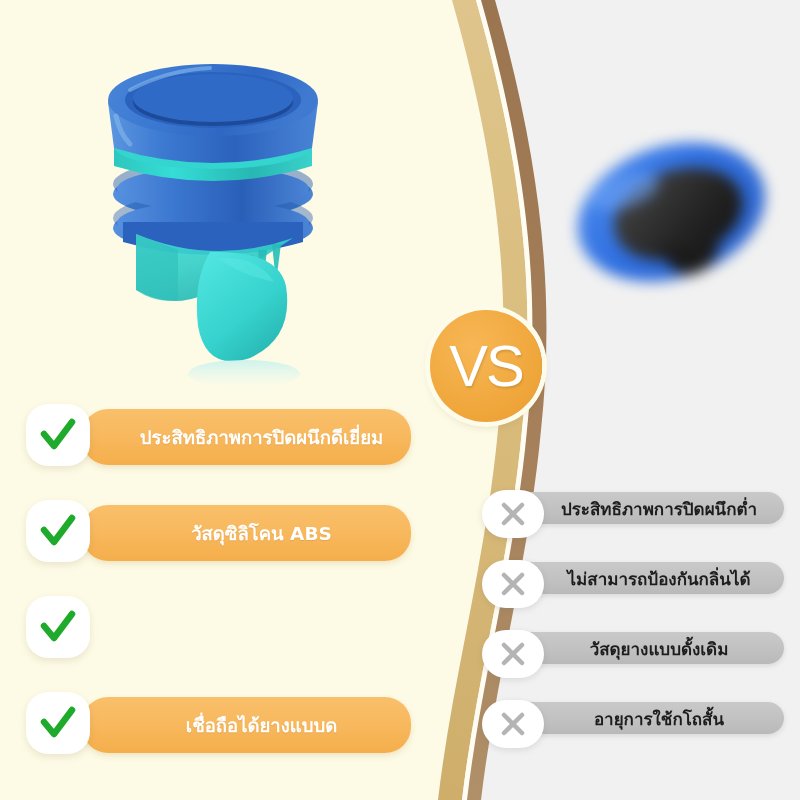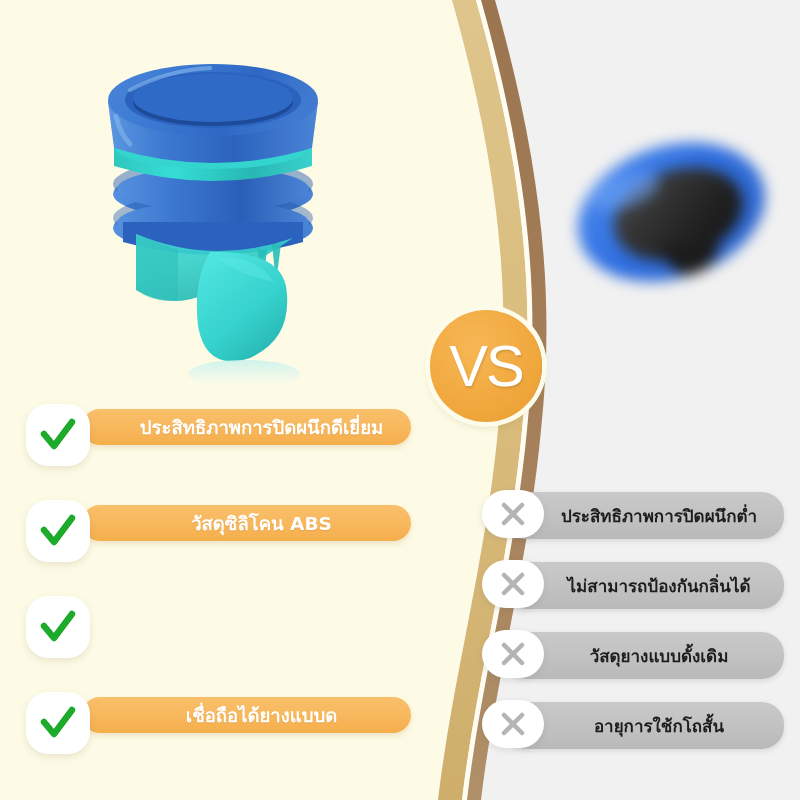--- a/index.html
+++ b/index.html
@@ -74,21 +74,21 @@
   .pro-row {
     position: relative;
     height: 60px;
     margin-bottom: 36px;
   }
   .pro-row:last-child { margin-bottom: 0; }
   .pro-pill {
     position: absolute;
     left: 56px; top: 5px;
     right: 0;
-    height: 36px;
+    height: 56px;
     border-radius: 26px;
     background: linear-gradient(180deg, #f9bf6a 0%, #f8b95f 45%, #f5ae4b 100%);
     box-shadow: 0 3px 6px rgba(180,130,50,.18);
     display: flex; align-items: center; justify-content: center;
     padding-left: 42px; padding-right: 12px;
   }
   .pro-label {
     color: #ffffff;
     font-size: 18.5px;
     font-weight: 700;
@@ -118,21 +118,21 @@
   .con-row {
     position: relative;
     height: 48px;
     margin-bottom: 22px;
   }
   .con-row:last-child { margin-bottom: 0; }
   .con-pill {
     position: absolute;
     left: 22px; top: 2px;
     right: 0;
-    height: 47px;
+    height: 32px;
     border-radius: 22px;
     background: linear-gradient(180deg, #c9c9c9 0%, #c2c2c2 50%, #b9b9b9 100%);
     box-shadow: 0 2px 5px rgba(90,90,90,.16);
     display: flex; align-items: center; justify-content: center;
     padding-left: 40px; padding-right: 10px;
   }
   .con-label {
     color: #1d1d1d;
     font-size: 17px;
     font-weight: 700;

